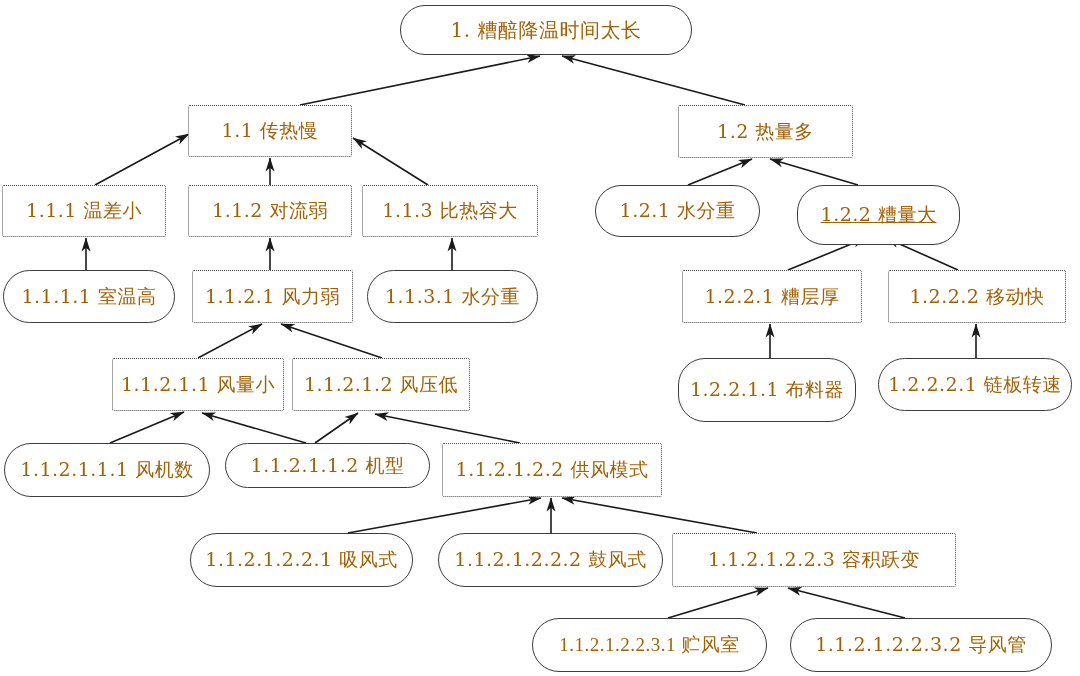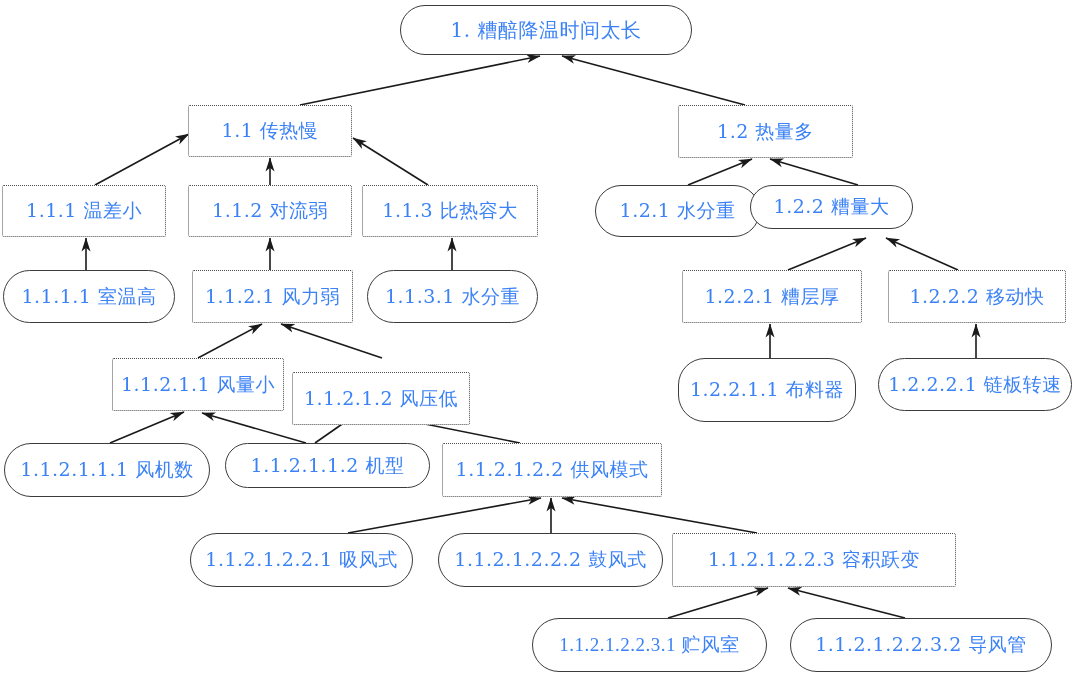--- a/index.html
+++ b/index.html
@@ -22,21 +22,21 @@
     width: 1080px;
     height: 676px;
   }
   .node {
     position: absolute;
     display: flex;
     align-items: center;
     justify-content: center;
     box-sizing: border-box;
     background: #ffffff;
-    color: #3b82f6;
+    color: #a16207;
     font-size: 19px;
     letter-spacing: 0.5px;
     white-space: nowrap;
     text-align: center;
   }
   .node.stadium {
     border: 1.6px solid #3c3c3c;
     border-radius: 27px;
   }
   .node.dotted {
@@ -104,42 +104,42 @@
     </div>
       <div class="node dotted" style="left: 188px; top: 185px; width: 164px; height: 52px;">
       <span class="node-label">1.1.2 对流弱</span>
     </div>
       <div class="node dotted" style="left: 362px; top: 185px; width: 176px; height: 52px;">
       <span class="node-label">1.1.3 比热容大</span>
     </div>
       <div class="node stadium" style="left: 595px; top: 185px; width: 165px; height: 52px;">
       <span class="node-label">1.2.1 水分重</span>
     </div>
-      <div class="node stadium" style="left: 750px; top: 185px; width: 163px; height: 44px;">
+      <div class="node stadium" style="left: 797px; top: 185px; width: 163px; height: 60px; text-decoration: underline;">
       <span class="node-label">1.2.2 糟量大</span>
     </div>
       <div class="node stadium" style="left: 3px; top: 270px; width: 172px; height: 53px;">
       <span class="node-label">1.1.1.1 室温高</span>
     </div>
       <div class="node dotted" style="left: 192px; top: 270px; width: 161px; height: 53px;">
       <span class="node-label">1.1.2.1 风力弱</span>
     </div>
       <div class="node stadium" style="left: 367px; top: 270px; width: 171px; height: 53px;">
       <span class="node-label">1.1.3.1 水分重</span>
     </div>
       <div class="node dotted" style="left: 682px; top: 270px; width: 180px; height: 53px;">
       <span class="node-label">1.2.2.1 糟层厚</span>
     </div>
       <div class="node dotted" style="left: 888px; top: 270px; width: 178px; height: 53px;">
       <span class="node-label">1.2.2.2 移动快</span>
     </div>
       <div class="node dotted" style="left: 112px; top: 358px; width: 172px; height: 53px;">
       <span class="node-label">1.1.2.1.1 风量小</span>
     </div>
-      <div class="node dotted" style="left: 292px; top: 372px; width: 178px; height: 53px;">
+      <div class="node dotted" style="left: 292px; top: 358px; width: 178px; height: 53px;">
       <span class="node-label">1.1.2.1.2 风压低</span>
     </div>
       <div class="node stadium" style="left: 678px; top: 358px; width: 178px; height: 64px;">
       <span class="node-label">1.2.2.1.1 布料器</span>
     </div>
       <div class="node stadium" style="left: 878px; top: 358px; width: 194px; height: 53px;">
       <span class="node-label">1.2.2.2.1 链板转速</span>
     </div>
       <div class="node stadium" style="left: 4px; top: 443px; width: 206px; height: 54px;">
       <span class="node-label">1.1.2.1.1.1 风机数</span>

